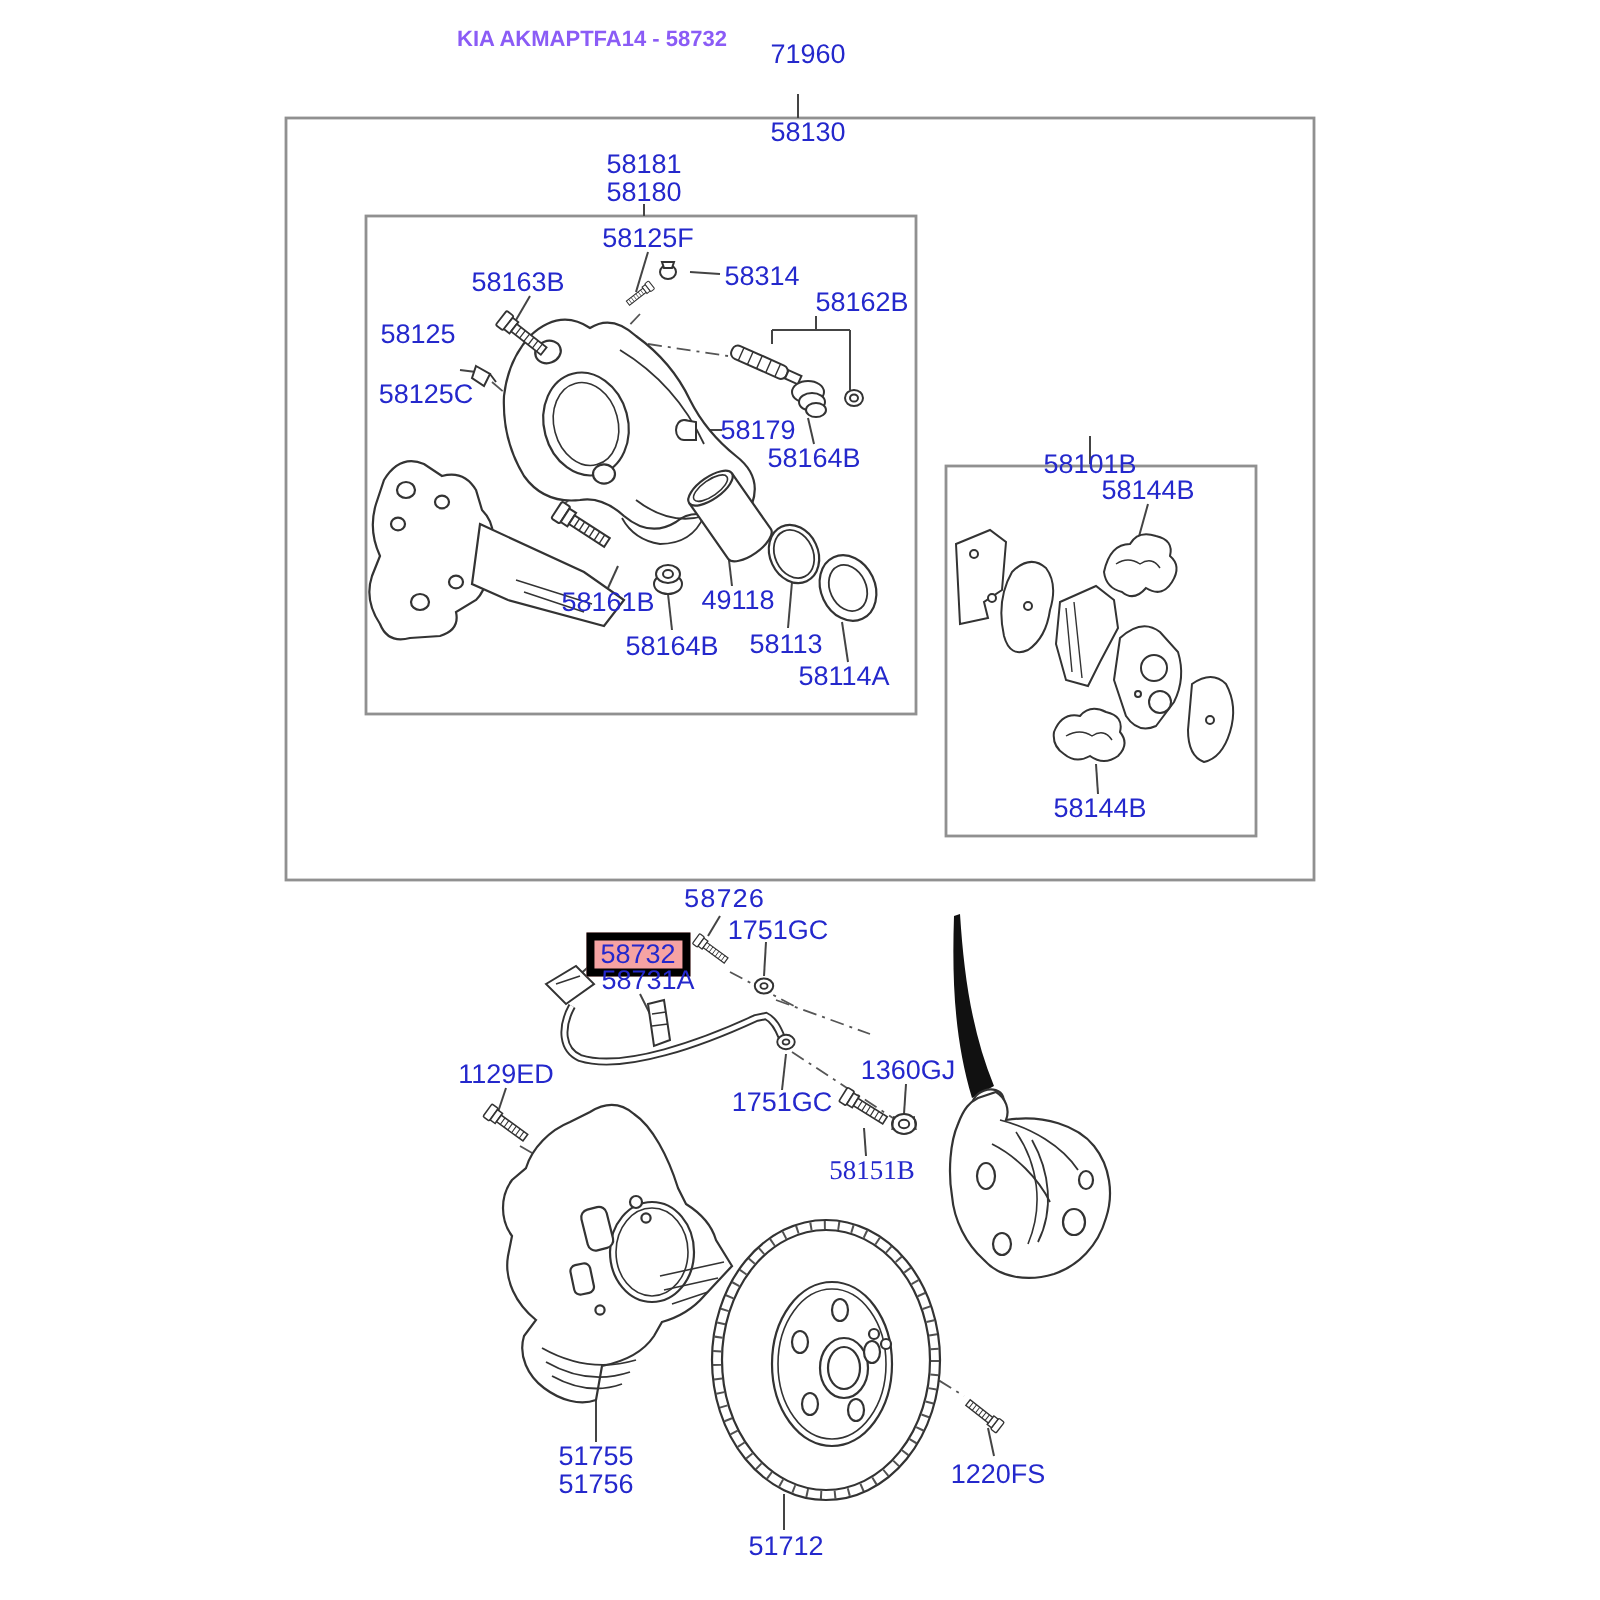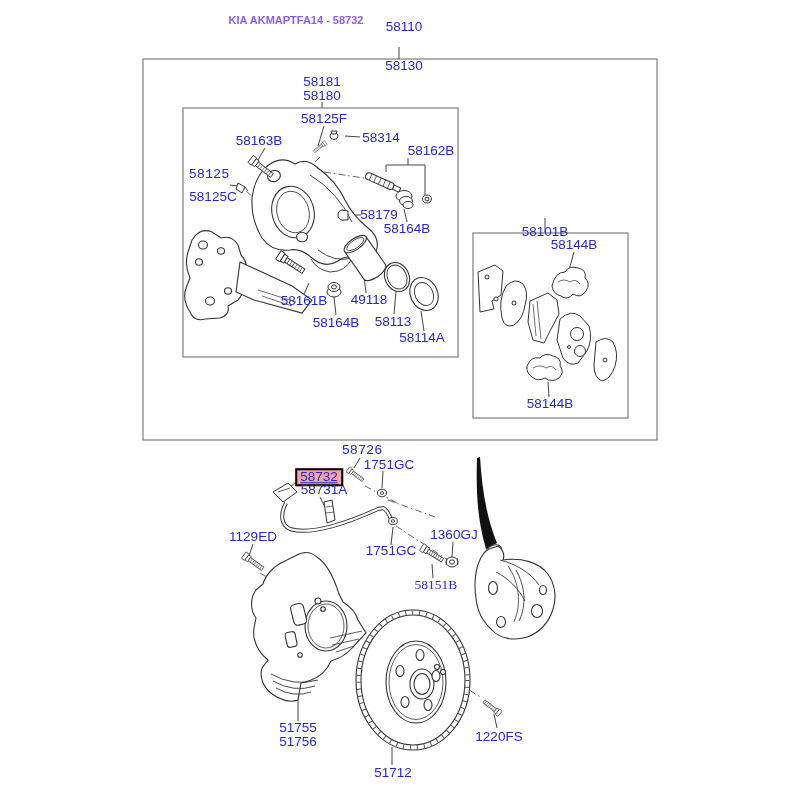--- a/index.html
+++ b/index.html
@@ -3,21 +3,21 @@
 <meta charset="utf-8">
 <style>
   html,body{margin:0;padding:0;background:#fff;}
   #canvas{position:relative;width:800px;height:800px;background:#ffffff;overflow:hidden;
           font-family:"Liberation Sans",sans-serif;}
   #art{position:absolute;left:0;top:0;}
   #title{position:absolute;left:296px;top:20px;transform:translate(-50%,-50%);
          font-size:11px;font-weight:600;color:#8b5cf6;white-space:nowrap;letter-spacing:0;}
   .part-label{position:absolute;transform:translate(-50%,-50%);font-size:13.5px;
       color:#2428cc;white-space:nowrap;line-height:1;cursor:pointer;padding:1px 2px;}
-  .part-label.hl{background:#f5a3a3;border:2px solid #000000;padding:0 3px;text-decoration:underline;}
+  .part-label.hl{background:#f5a3a3;border:4px solid #000000;padding:0 3px;}
 </style>
 </head>
 <body>
 
 <div id="canvas">
 
 <svg id="art" width="800" height="800" viewBox="0 0 800 800">
   <defs>
     <g id="bolt">
       <rect x="-2" y="-5" width="5" height="10" rx="1" fill="#fff" stroke="#333" stroke-width="1"></rect>
@@ -230,29 +230,29 @@
     <ellipse cx="405" cy="702" rx="4" ry="5.5" fill="#fff"></ellipse>
     <ellipse cx="400" cy="671" rx="4" ry="5.5" fill="#fff"></ellipse>
     <circle cx="437" cy="667" r="2.5" fill="#fff"></circle>
     <circle cx="443" cy="672" r="2.5" fill="#fff"></circle>
   </g>
   <use href="#bolt" transform="translate(499,713) rotate(-142) scale(0.68)"></use>
 </svg>
 
 <div id="title">KIA AKMAPTFA14 - 58732</div>
 <div id="label-layer">
-      <div class="part-label" style="left: 404px; top: 27px;">58110</div>
+      <div class="part-label" style="left: 404px; top: 27px;">71960</div>
       <div class="part-label" style="left: 404px; top: 40px; margin-top: 26px;">58130</div>
       <div class="part-label" style="left: 322px; top: 82px;">58181</div>
       <div class="part-label" style="left: 322px; top: 96px;">58180</div>
       <div class="part-label" style="left: 324px; top: 119px;">58125F</div>
       <div class="part-label" style="left: 259px; top: 141px;">58163B</div>
       <div class="part-label" style="left: 381px; top: 138px;">58314</div>
       <div class="part-label" style="left: 407px; top: 151px; margin-left: 24px;">58162B</div>
-      <div class="part-label" style="left: 209px; top: 175px; font-family: Liberation Mono, monospace;">58125</div>
+      <div class="part-label" style="left: 209px; top: 167px;">58125</div>
       <div class="part-label" style="left: 213px; top: 197px;">58125C</div>
       <div class="part-label" style="left: 379px; top: 215px;">58179</div>
       <div class="part-label" style="left: 407px; top: 229px;">58164B</div>
       <div class="part-label" style="left: 304px; top: 301px;">58161B</div>
       <div class="part-label" style="left: 369px; top: 300px;">49118</div>
       <div class="part-label" style="left: 336px; top: 323px;">58164B</div>
       <div class="part-label" style="left: 393px; top: 322px;">58113</div>
       <div class="part-label" style="left: 422px; top: 338px;">58114A</div>
       <div class="part-label" style="left: 545px; top: 211px; margin-top: 21px;">58101B</div>
       <div class="part-label" style="left: 574px; top: 245px;">58144B</div>

